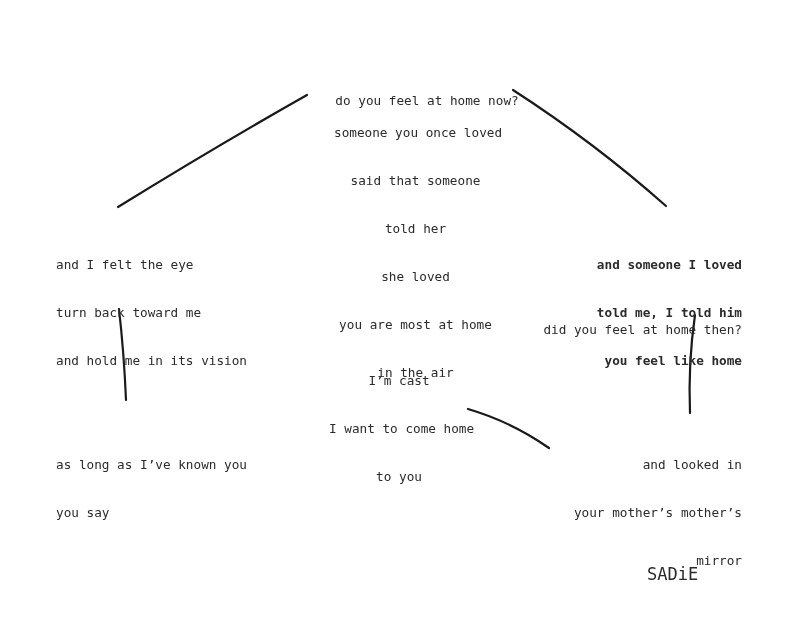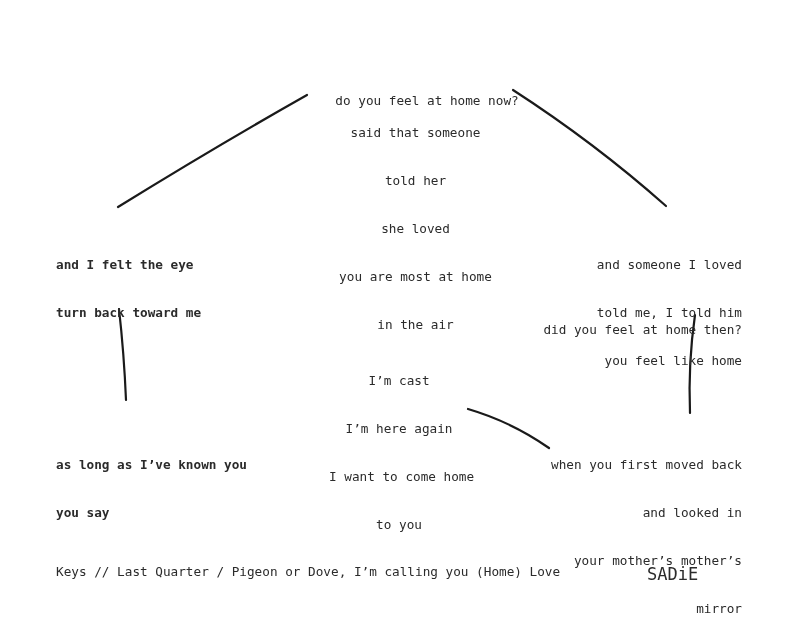--- a/index.html
+++ b/index.html
@@ -33,29 +33,29 @@
     position: absolute;
     font-size: 12.7px;
     line-height: 16px;
     white-space: pre;
     letter-spacing: 0px;
   }
   .stanza .line {
     display: block;
     white-space: pre;
   }
-  .align-left   { text-align: left; font-weight: bold; }
+  .align-left   { text-align: left; }
   .align-center { text-align: center; }
   .align-right  { text-align: right; }
 
   
   #stanza-question-top   { left: 327px; top: 61px;  width: 200px; }
   #stanza-someone-loved  { left: 334px; top: 93px;  width: 163px; }
   #stanza-felt-the-eye   { left: 56px;  top: 225px; width: 300px; }
-  #stanza-someone-i-loved{ left: 442px; top: 225px; width: 300px; }
+  #stanza-someone-i-loved{ left: 442px; top: 225px; width: 300px; font-weight: bold; }
   #stanza-question-right { left: 442px; top: 290px; width: 300px; }
   #stanza-im-back        { left: 329px; top: 341px; width: 140px; }
   #stanza-she-said       { left: 56px;  top: 425px; width: 320px; }
   #stanza-moved-back     { left: 462px; top: 425px; width: 280px; }
 
   #footer-credit {
     position: absolute;
     left: 56px;
     top: 564px;
     font-size: 12.7px;
@@ -80,61 +80,60 @@
     <path fill="none" stroke="#1a1a1a" stroke-width="2.2" stroke-linecap="round" d="M 119 309 Q 124 353 126 400"></path>
     <path fill="none" stroke="#1a1a1a" stroke-width="2.2" stroke-linecap="round" d="M 695 315 Q 688 363 690 413"></path>
     <path fill="none" stroke="#1a1a1a" stroke-width="2.2" stroke-linecap="round" d="M 468 409 Q 512 422 549 448"></path>
   </svg>
 
   <div id="stanza-question-top" class="stanza align-center">
     <span class="line">do you feel at home now?</span>
   </div>
 
   <div id="stanza-someone-loved" class="stanza align-center">
+    <span class="line">someone you once loved</span>
     <span class="line">said that someone</span>
     <span class="line">told her</span>
     <span class="line">she loved</span>
     <span class="line">you are most at home</span>
     <span class="line">in the air</span>
   </div>
 
   <div id="stanza-felt-the-eye" class="stanza align-left">
     <span class="line">and I felt the eye</span>
     <span class="line">turn back toward me</span>
+    <span class="line">and hold me in its vision</span>
   </div>
 
   <div id="stanza-someone-i-loved" class="stanza align-right">
     <span class="line">and someone I loved</span>
     <span class="line">told me, I told him</span>
     <span class="line">you feel like home</span>
   </div>
 
   <div id="stanza-question-right" class="stanza align-right">
     <span class="line">did you feel at home then?</span>
   </div>
 
   <div id="stanza-im-back" class="stanza align-center">
     <span class="line">I’m cast</span>
-    <span class="line">I’m here again</span>
     <span class="line">I want to come home</span>
     <span class="line">to you</span>
   </div>
 
   <div id="stanza-she-said" class="stanza align-left">
     <span class="line">as long as I’ve known you</span>
     <span class="line">you say</span>
     
     
   </div>
 
   <div id="stanza-moved-back" class="stanza align-right">
-    <span class="line">when you first moved back</span>
     <span class="line">and looked in</span>
     <span class="line">your mother’s mother’s</span>
     <span class="line">mirror</span>
     
     
   </div>
 
-  <div id="footer-credit">Keys // Last Quarter / Pigeon or Dove, I’m calling you (Home) Love</div>
   <div id="footer-signature">SADiE</div>
 
 </div>
 
 </body></html>

